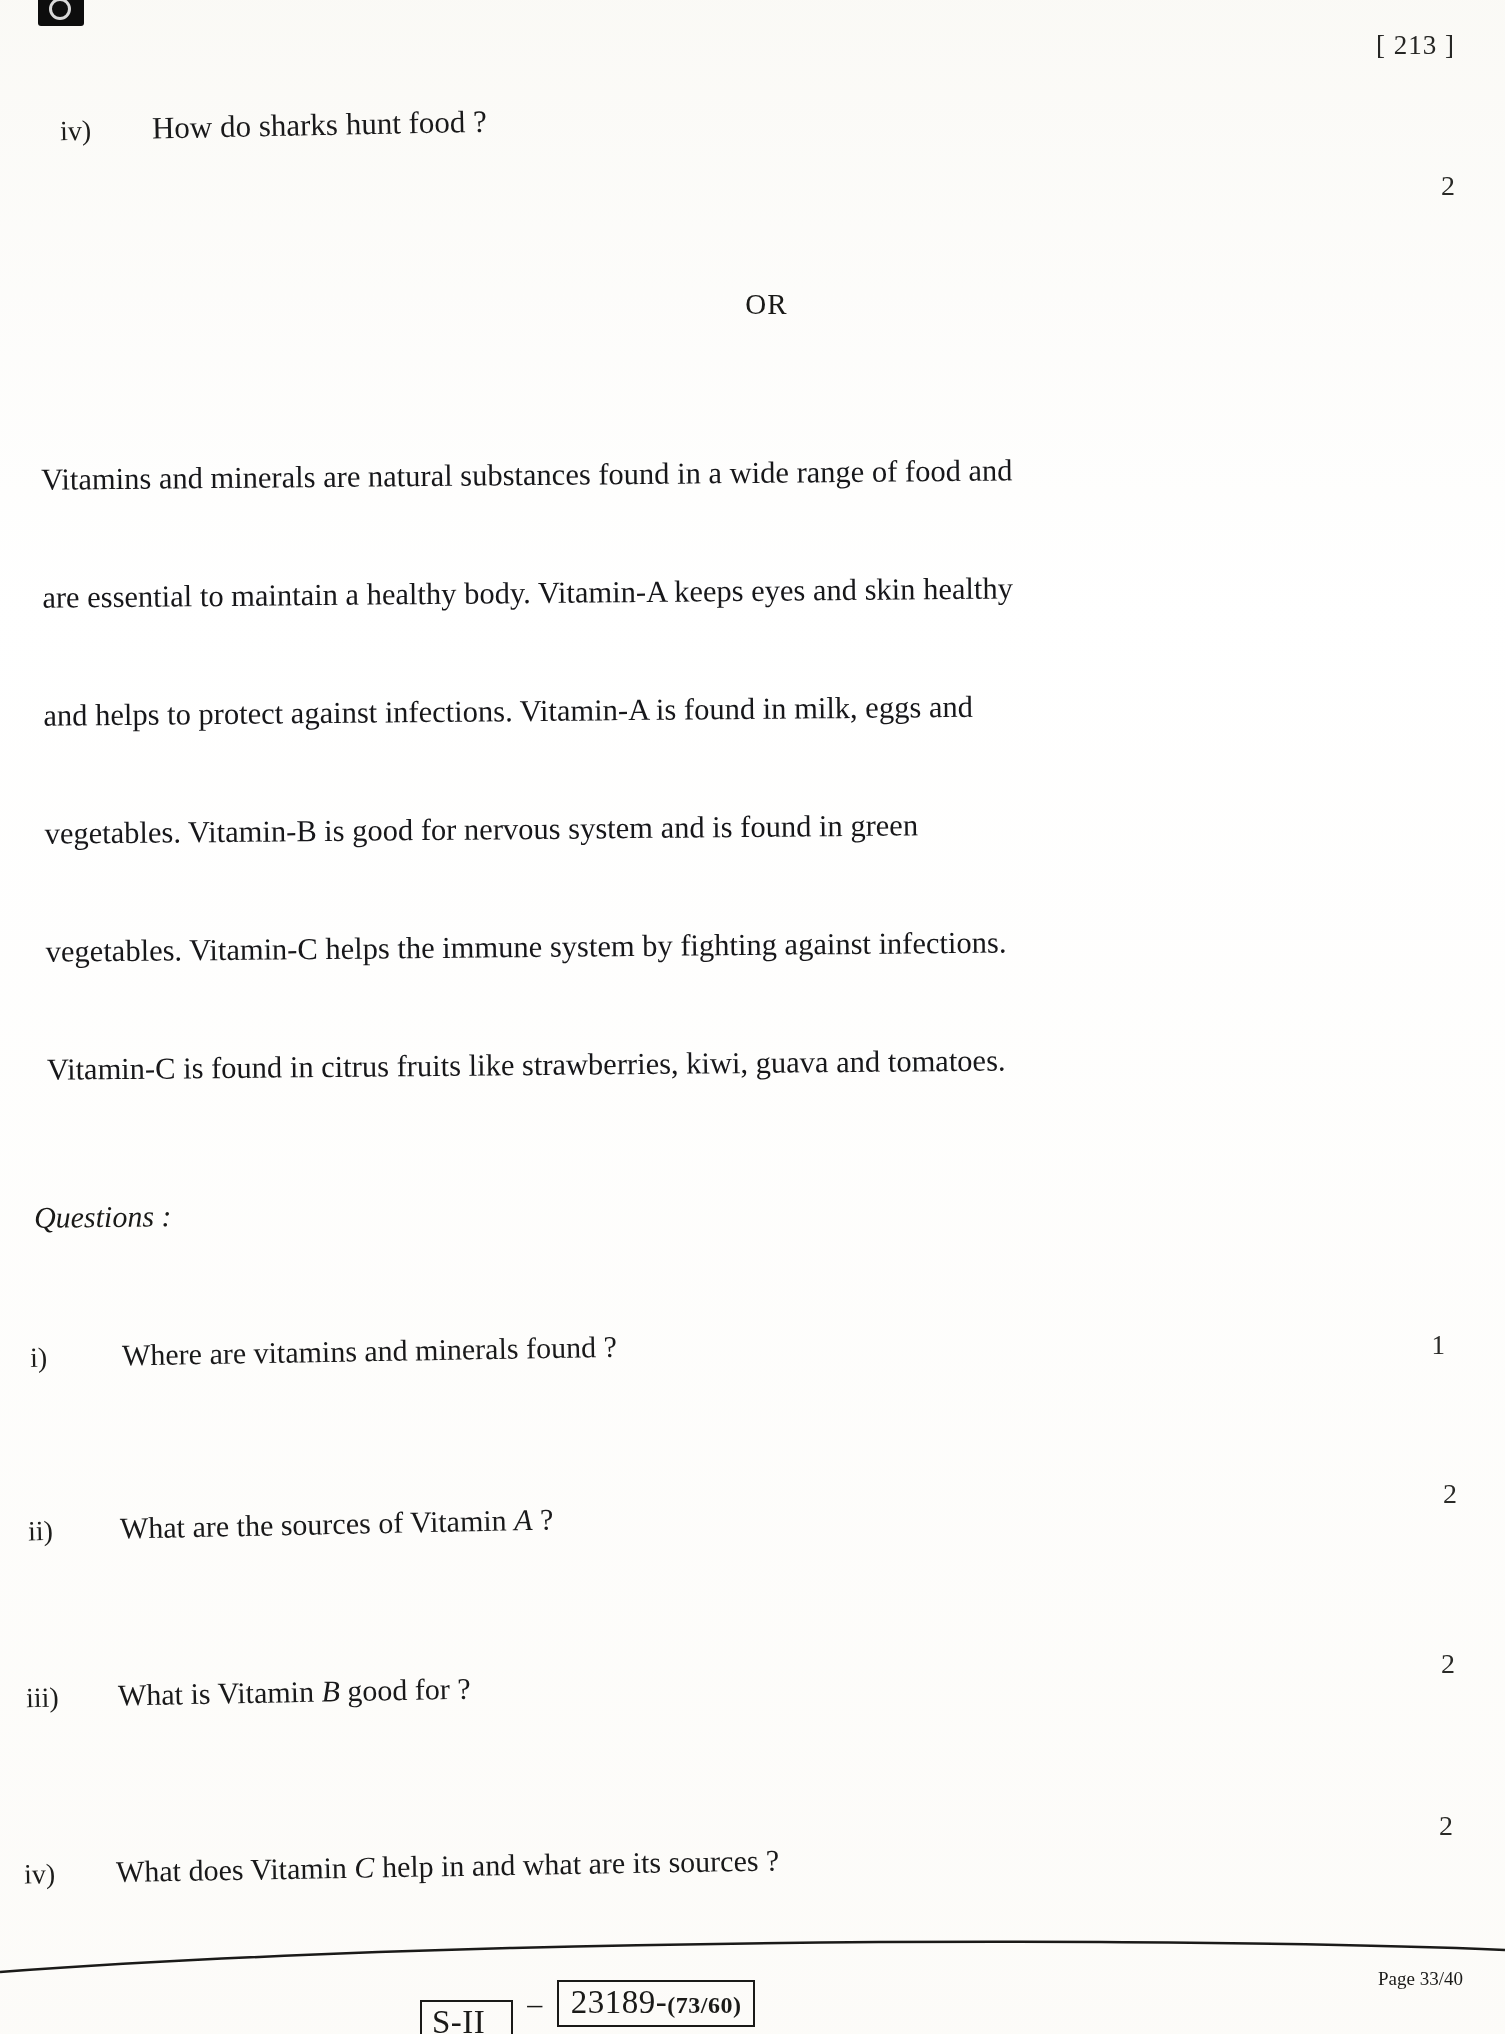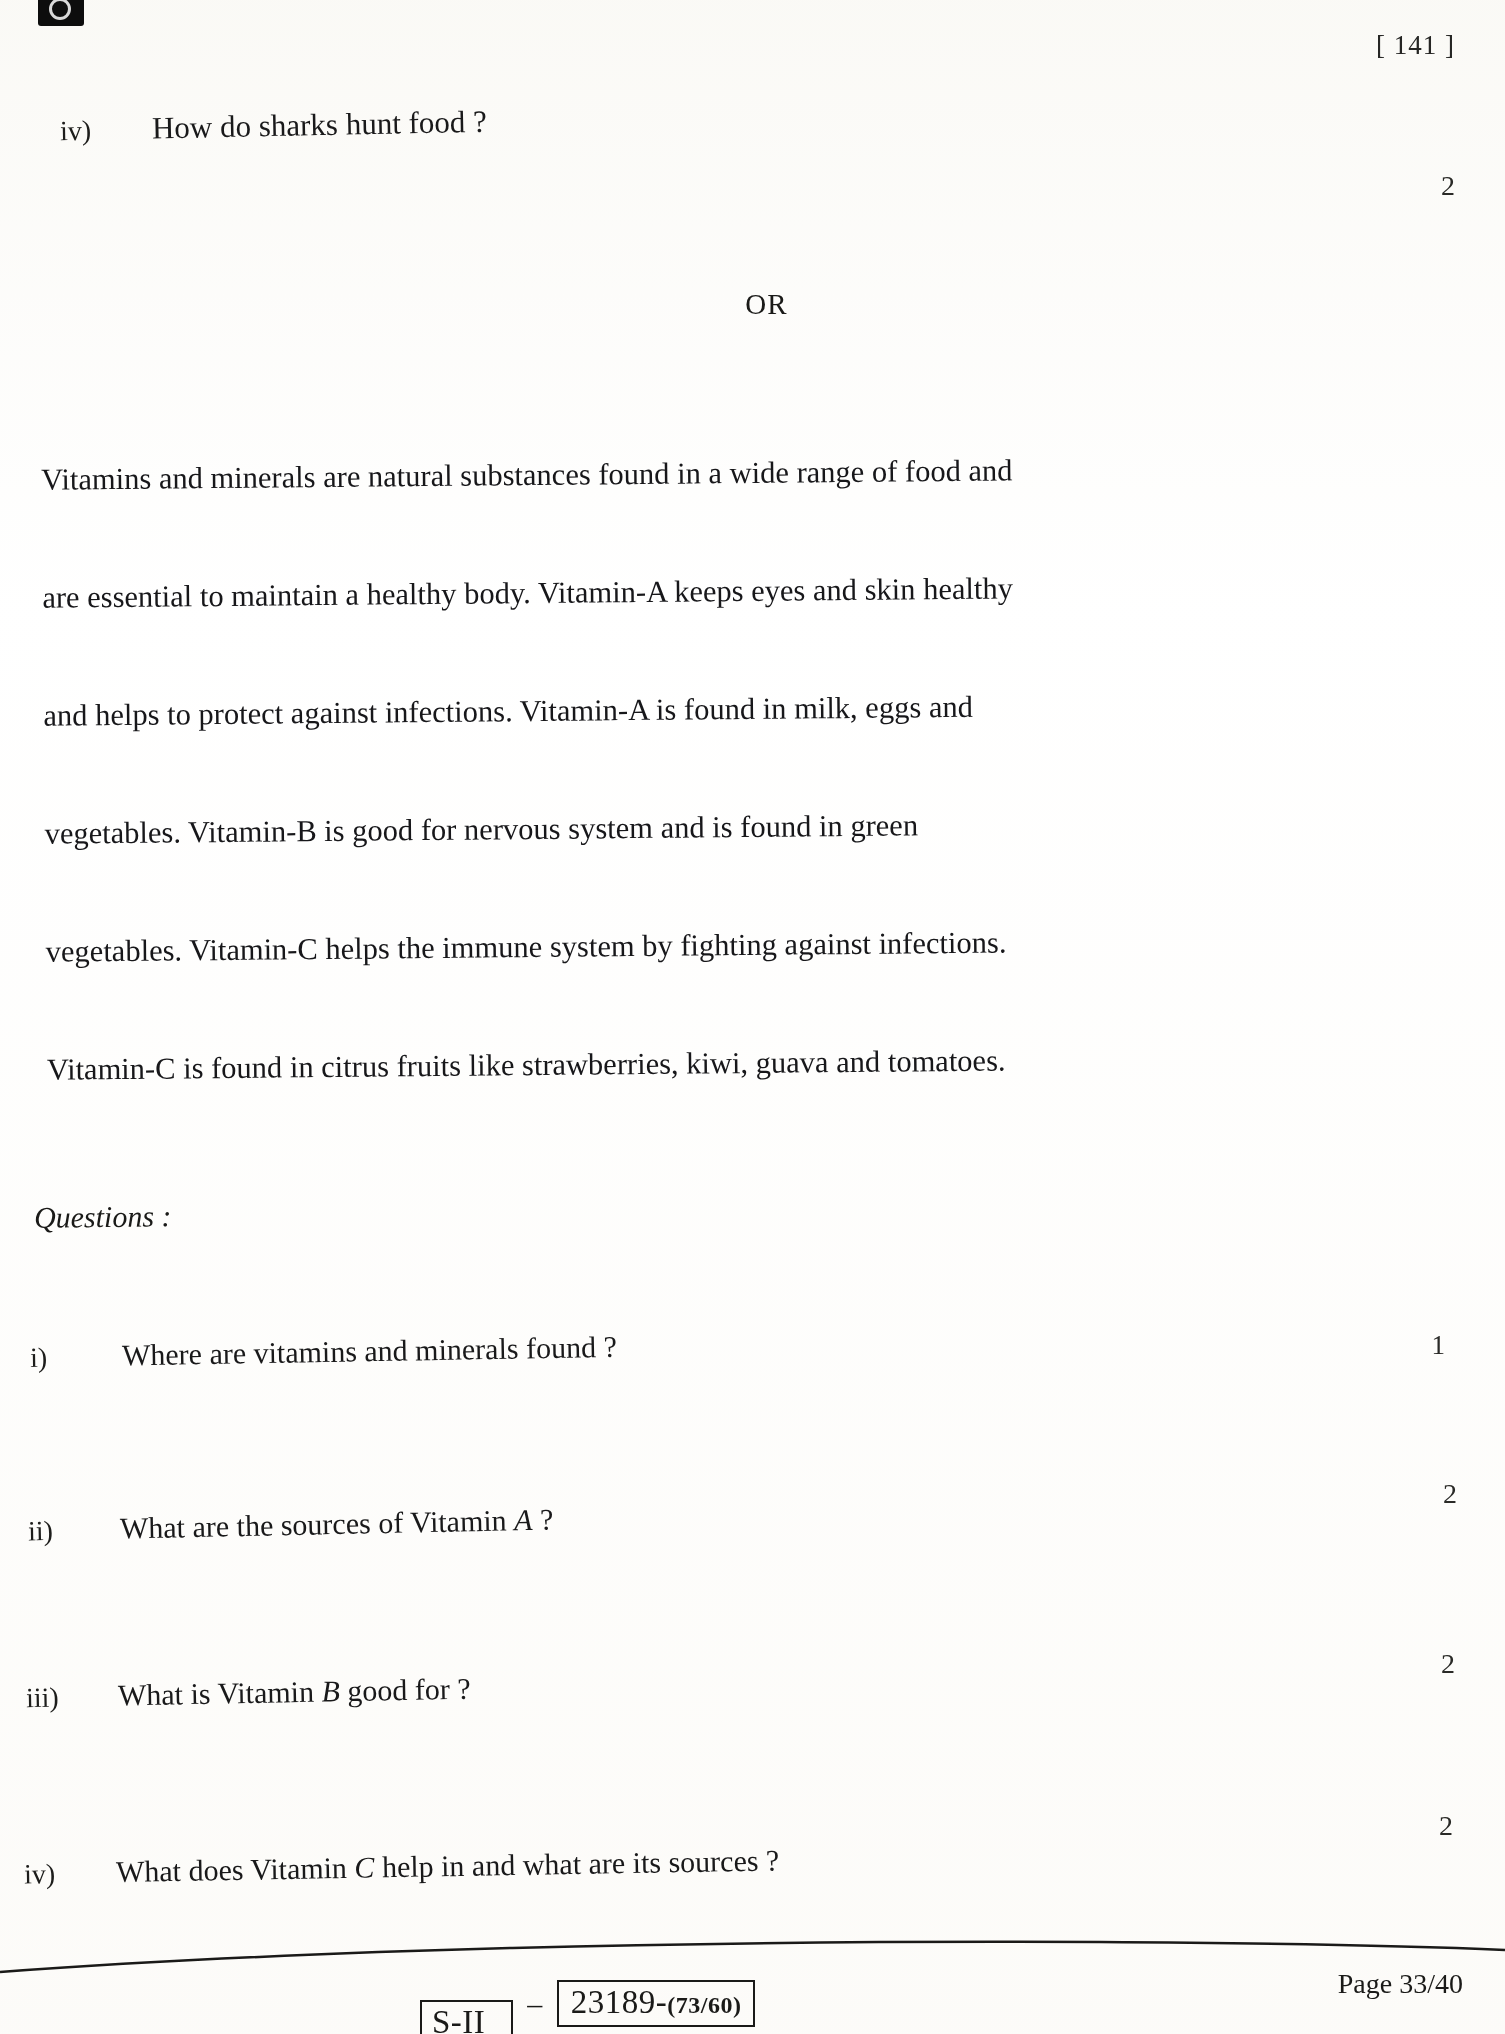--- a/index.html
+++ b/index.html
@@ -153,31 +153,31 @@
     padding: 2px 12px 4px 12px;
   }
   .code-box.small { padding: 2px 26px 4px 10px; margin-top: 40px; }
   .dash { font-size: 30px; }
   .code-sub { font-size: 24px; font-weight: bold; }
 
   .footer-page {
     position: absolute;
     right: 42px;
     top: 1968px;
-    font-size: 28px;
+    font-size: 19px;
   }
 </style>
 </head>
 <body>
 
 <div class="page">
 
   <div class="corner-mark"></div>
 
-  <div class="page-number-top">[ 141 ]</div>
+  <div class="page-number-top">[ 213 ]</div>
 
   <div class="q-row" id="q-iv-top">
     <span class="q-label">iv)</span>
     <span class="q-text">How do sharks hunt food ?</span>
   </div>
   <div class="marks" id="marks-iv-top">2</div>
 
   <div class="or-word">OR</div>
 
   <div class="passage">

